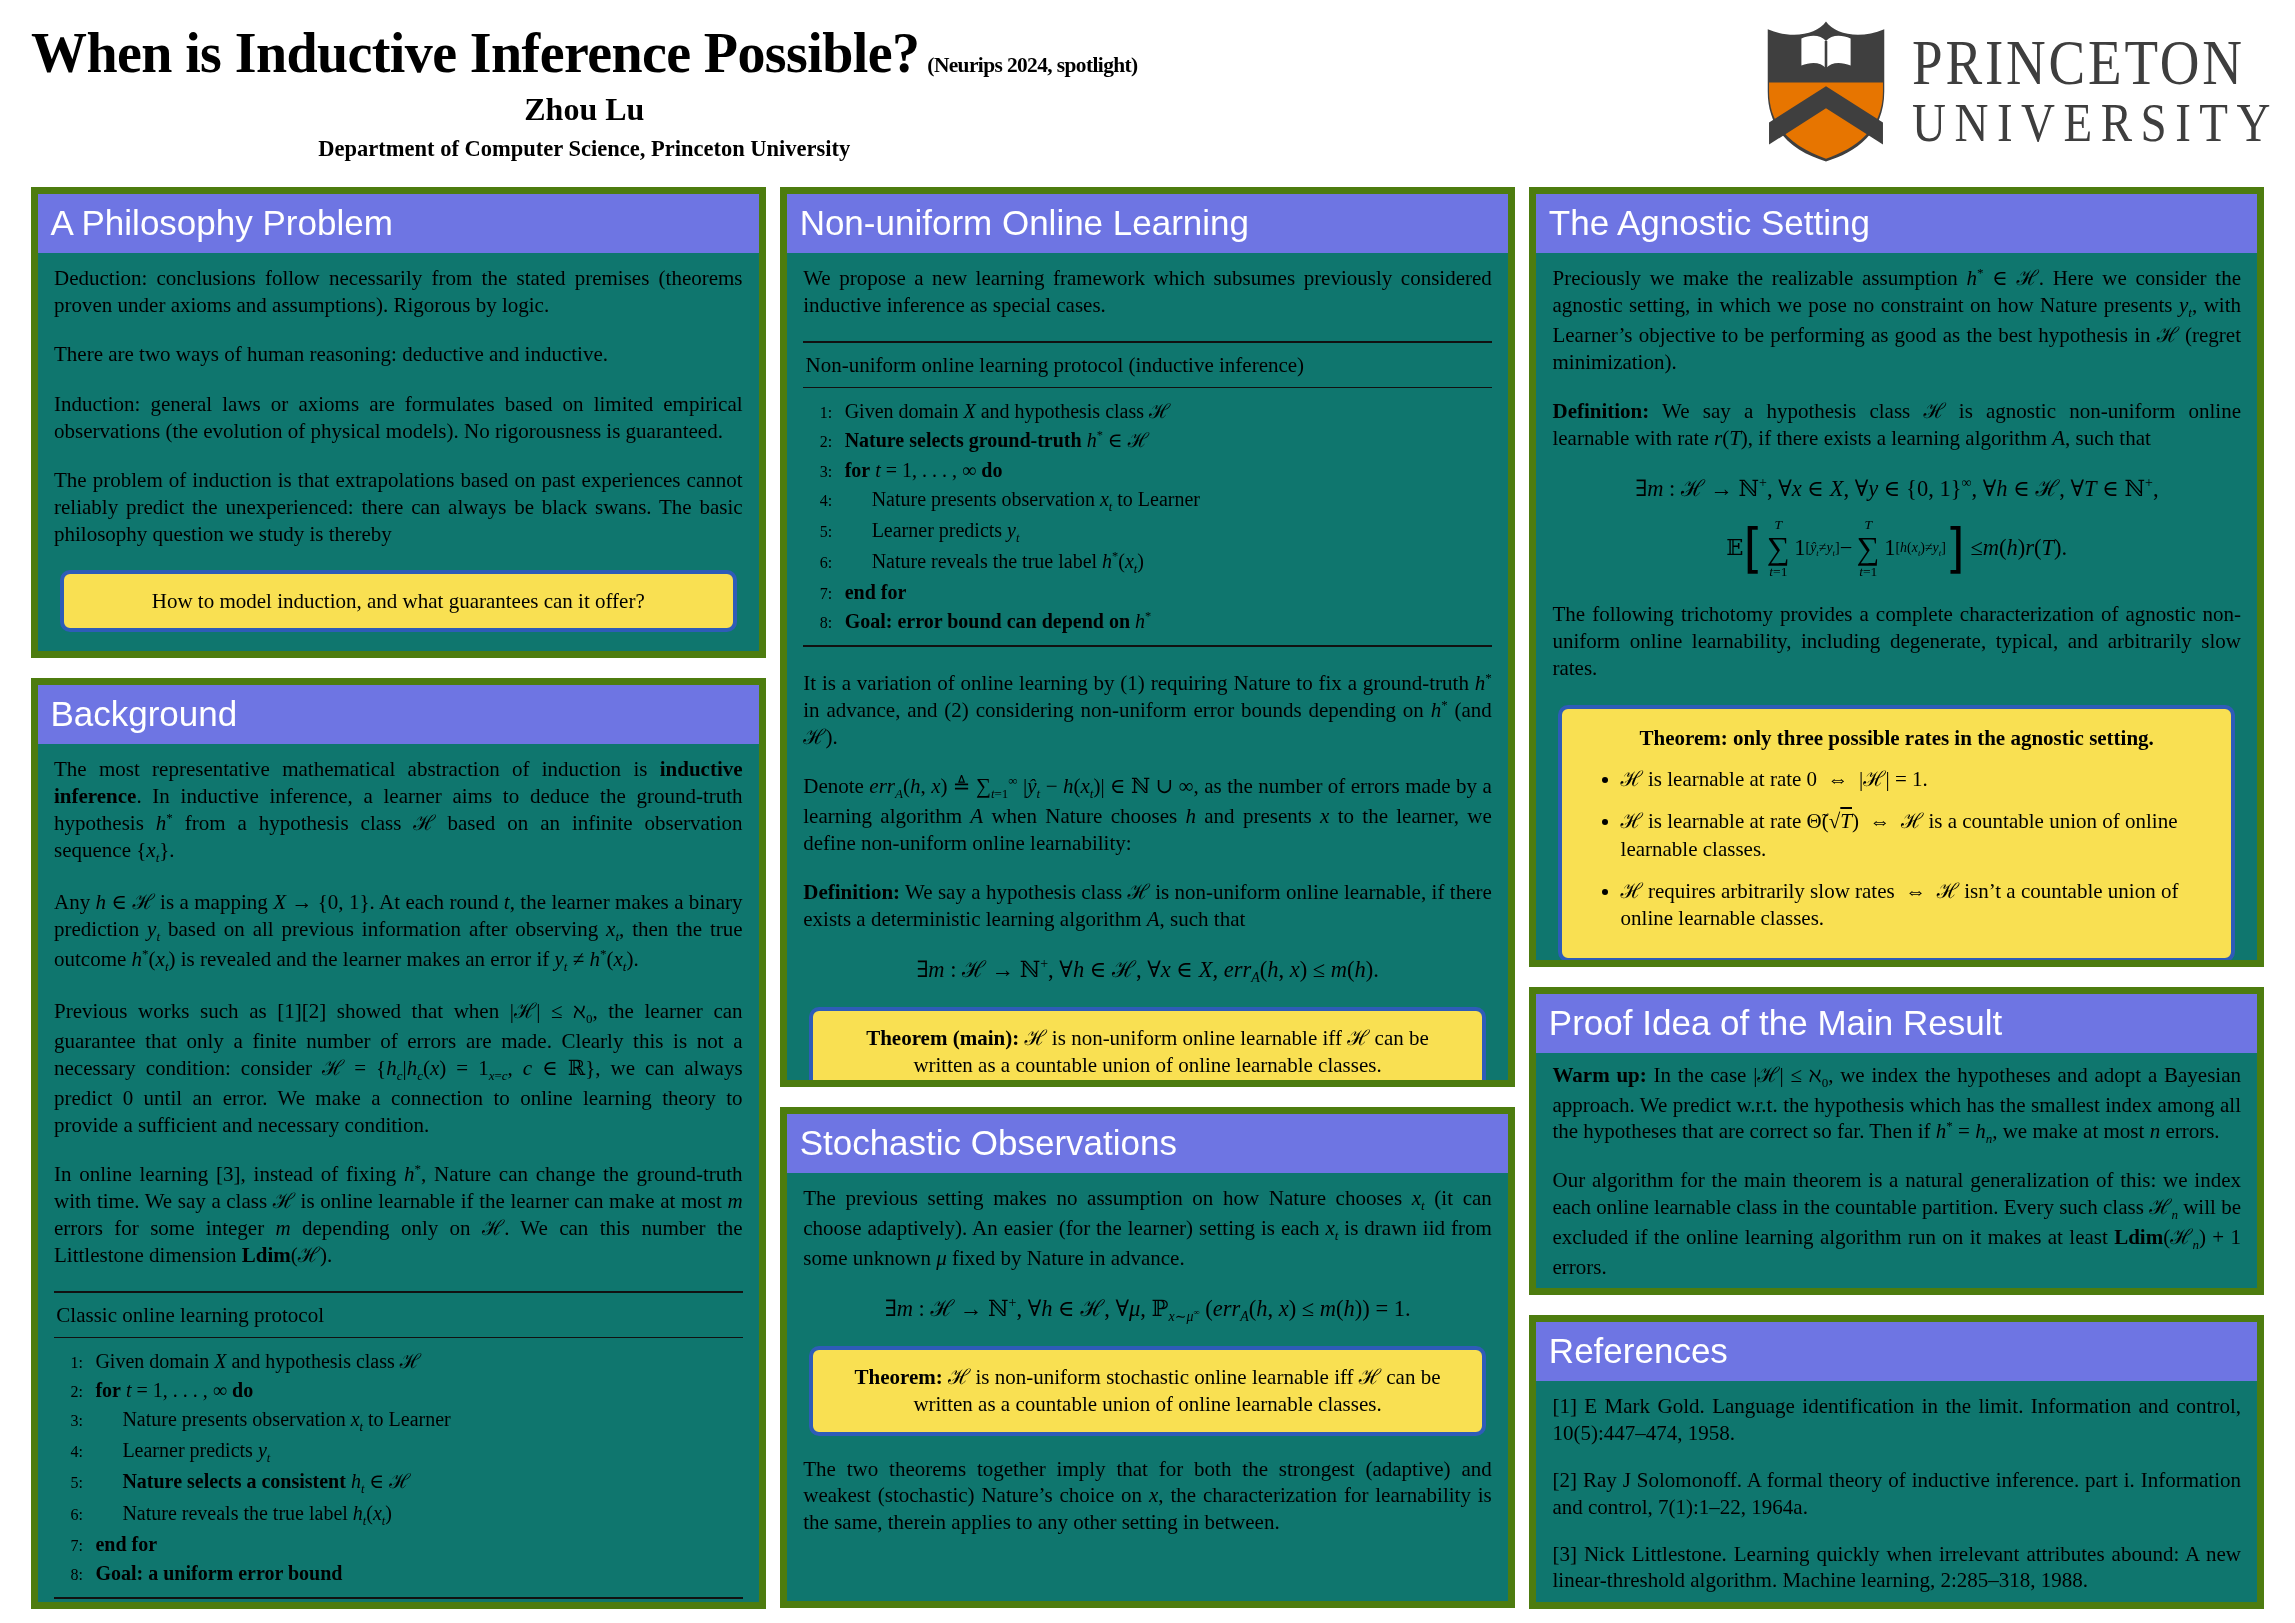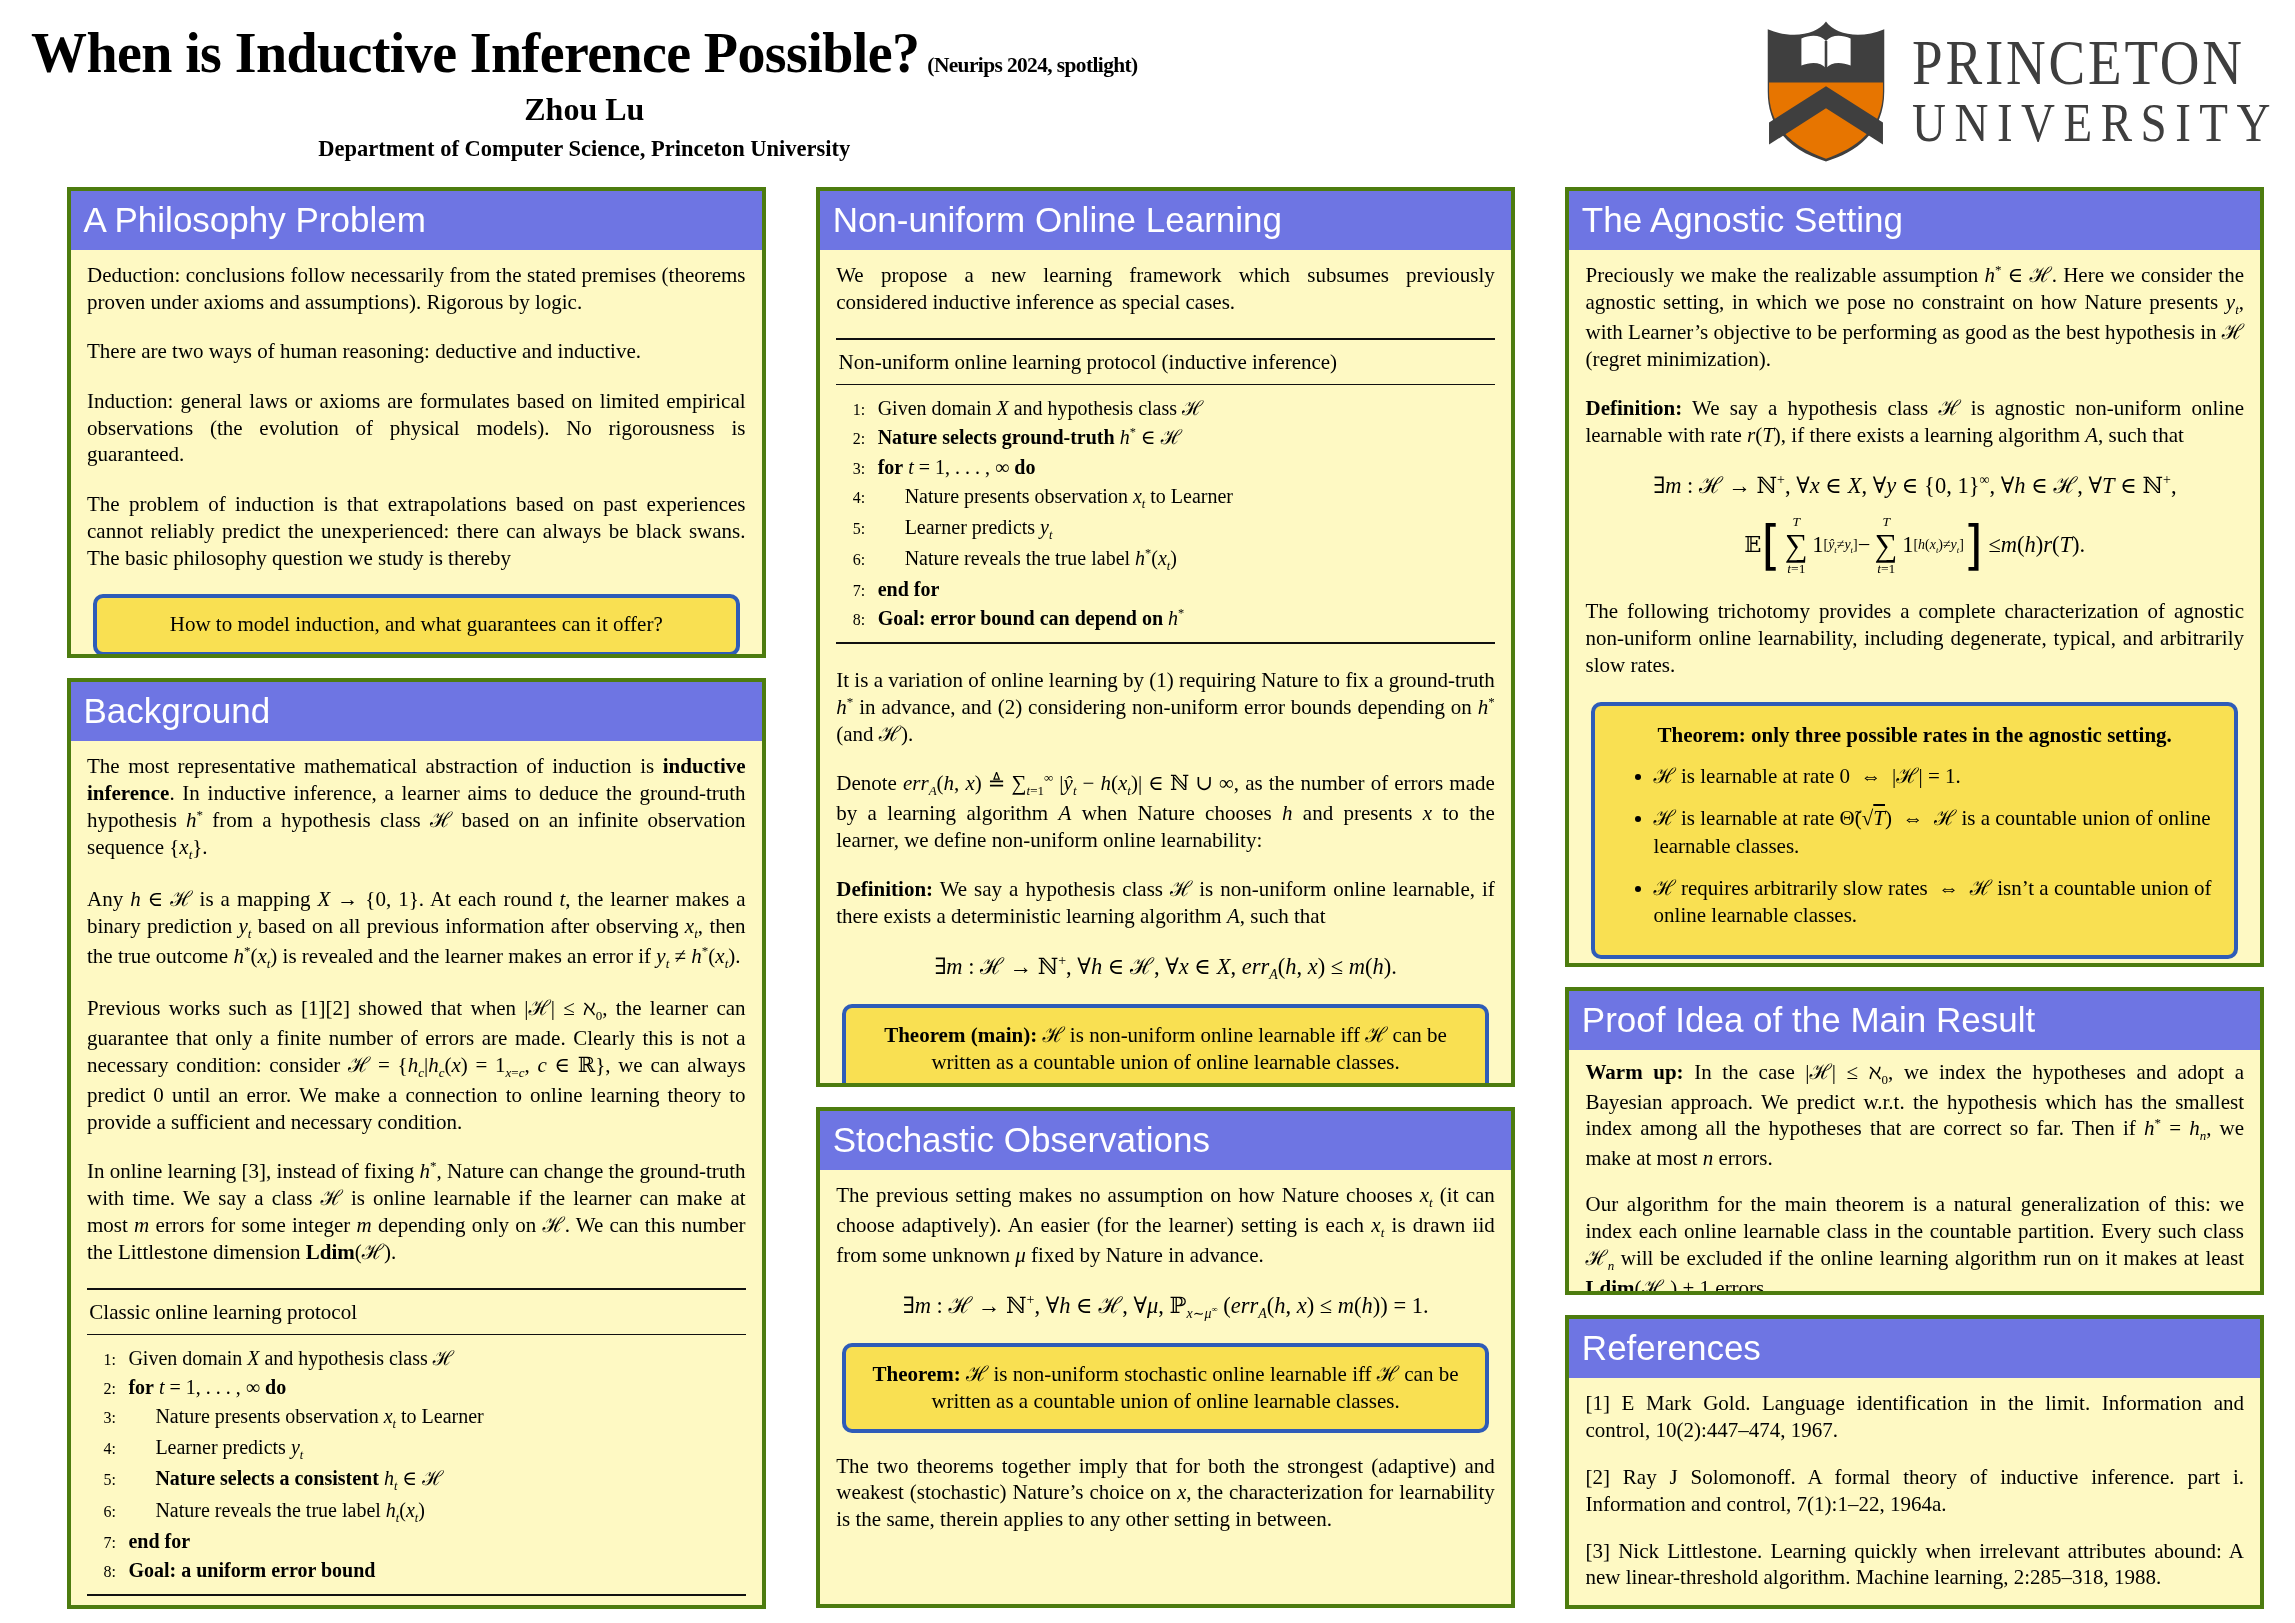--- a/index.html
+++ b/index.html
@@ -17,21 +17,21 @@
   .logo { position:absolute; top:19px; right:16px; display:flex; align-items:center; gap:19px; }
   .shield { width:134px; height:145px; }
   .wordmark { color:#3e3e3e; font-family:"Liberation Serif",serif; transform:scaleY(1.16); transform-origin:left center; }
   .wm1 { font-size:55px; letter-spacing:2.8px; line-height:1.02; }
   .wm2 { font-size:47px; letter-spacing:8.5px; line-height:1.02; }
 
   
   main { display:flex; gap:14.7px; padding:0 31px; box-sizing:border-box; }
   .col { width:744px; display:flex; flex-direction:column; gap:20px; }
 
-  .panel { border:4px solid #4d7c0f; background:#fef9c3; box-sizing:border-box; overflow:hidden;margin-left:36px; }
+  .panel { border:7px solid #4d7c0f; background:#0f766e; box-sizing:border-box; overflow:hidden; }
   .ph { background:#6e75e3; color:#fff; font-family:"Liberation Sans","DejaVu Sans",sans-serif;
         font-size:35px; line-height:1; padding:11.3px 12.4px 12.4px; }
   .pb { padding:12.4px 16px; font-size:21px; line-height:1.28; }
   .pb p { margin:0 0 22.5px; text-align:justify; }
   .pb p:last-child { margin-bottom:0; }
   .pb sub,.pb sup,.hl sub,.hl sup,.proto sub,.proto sup { font-size:62%; }
 
   
   .hl { background:#f9e052; border:4px solid #2e5cb8; border-radius:10px;
         text-align:center; padding:13.5px 21.4px; margin:5.6px 5.6px 0; font-size:21px; line-height:1.3; }
@@ -236,21 +236,21 @@
       <div class="ph">Proof Idea of the Main Result</div>
       <div class="pb" style="padding-top:9px">
         <p style="margin-bottom:19px"><b>Warm up:</b> In the case |ℋ| ≤ ℵ<sub>0</sub>, we index the hypotheses and adopt a Bayesian approach. We predict w.r.t. the hypothesis which has the smallest index among all the hypotheses that are correct so far. Then if <i>h</i><sup>*</sup> = <i>h<sub>n</sub></i>, we make at most <i>n</i> errors.</p>
         <p>Our algorithm for the main theorem is a natural generalization of this: we index each online learnable class in the countable partition. Every such class ℋ<sub><i>n</i></sub> will be excluded if the online learning algorithm run on it makes at least <b>Ldim</b>(ℋ<sub><i>n</i></sub>) + 1 errors.</p>
       </div>
     </section>
 
     <section class="panel" style="height:294px">
       <div class="ph">References</div>
       <div class="pb refs">
-        <p>[1] E Mark Gold. Language identification in the limit. Information and control, 10(2):447–474, 1967.</p>
+        <p>[1] E Mark Gold. Language identification in the limit. Information and control, 10(5):447–474, 1958.</p>
         <p>[2] Ray J Solomonoff. A formal theory of inductive inference. part i. Information and control, 7(1):1–22, 1964a.</p>
         <p>[3] Nick Littlestone. Learning quickly when irrelevant attributes abound: A new linear-threshold algorithm. Machine learning, 2:285–318, 1988.</p>
       </div>
     </section>
   </div>
 
 </main>
 
 
 </body></html>

